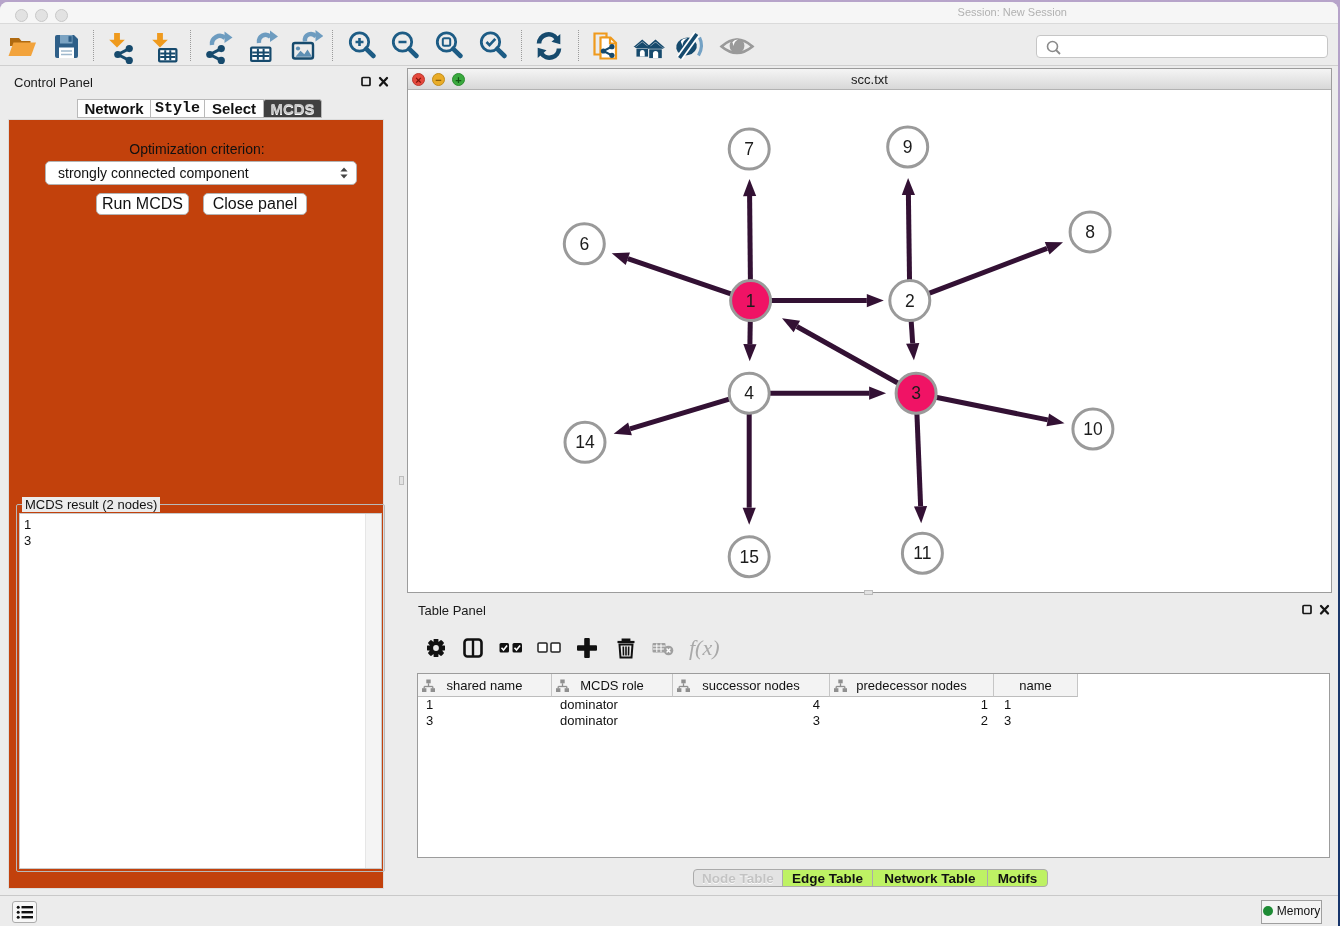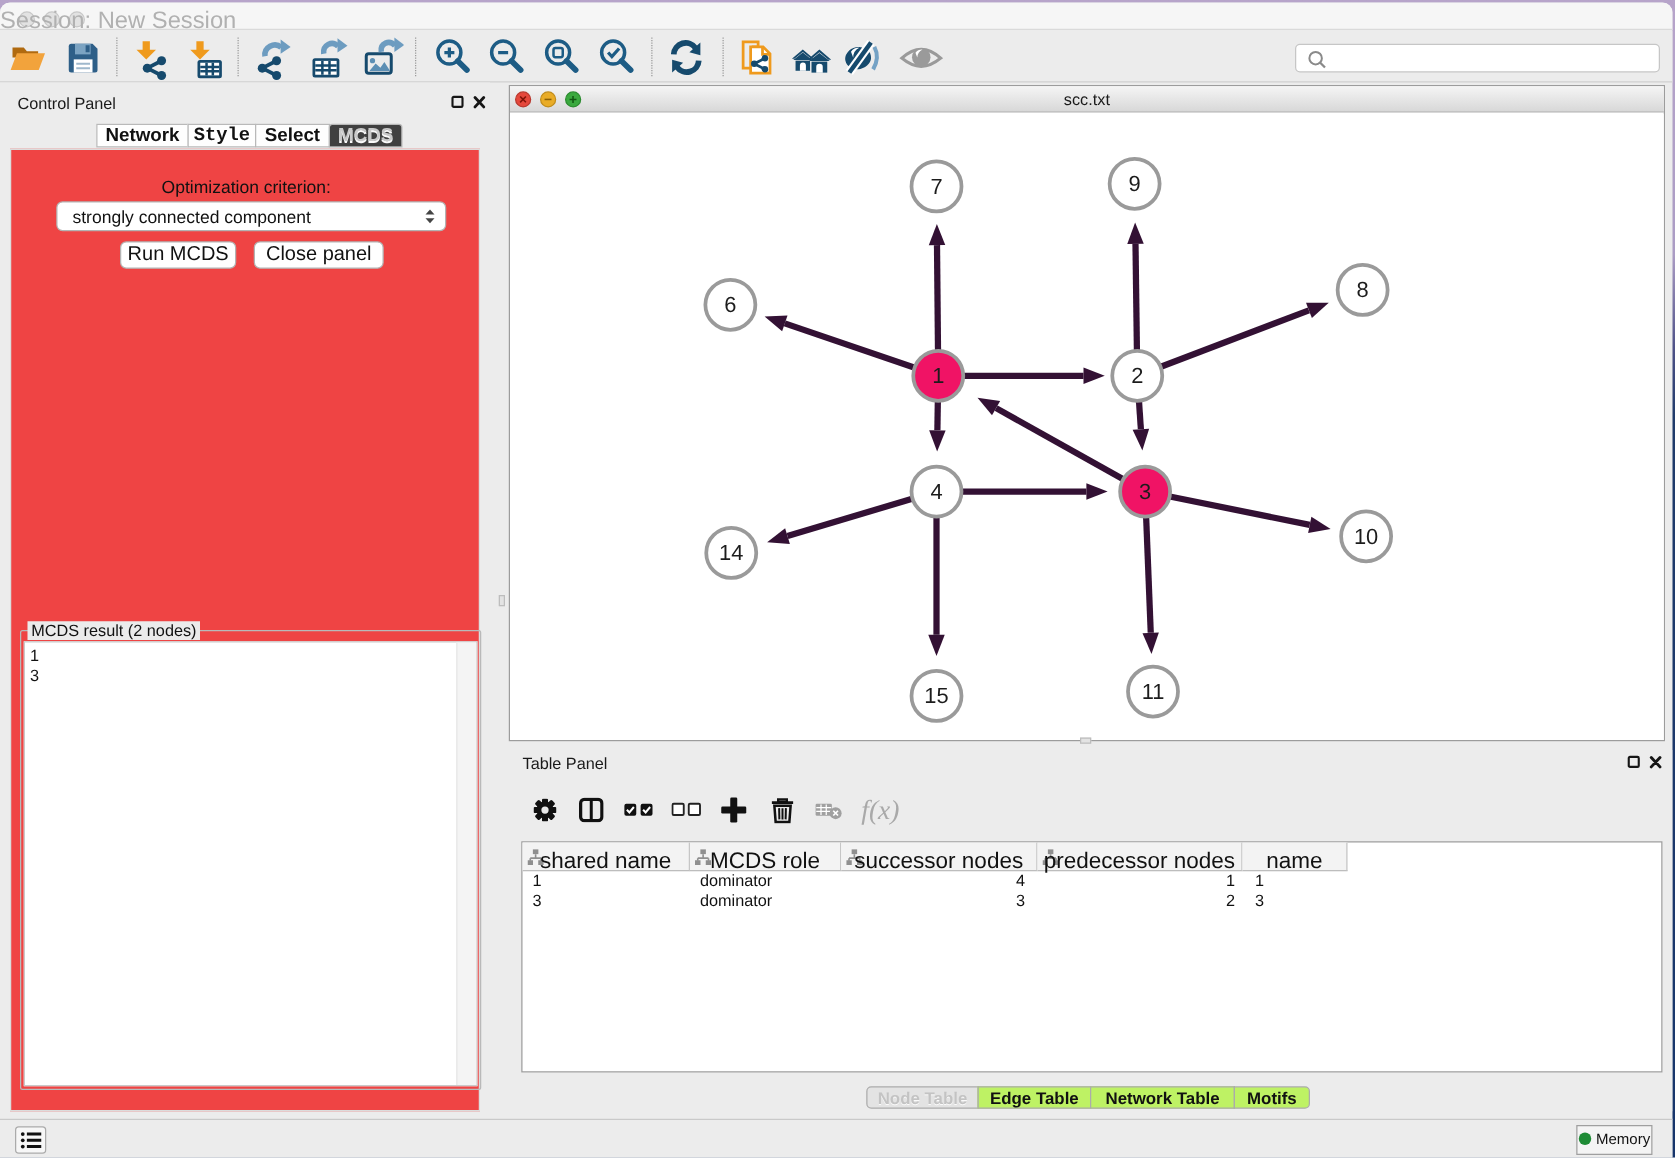--- a/index.html
+++ b/index.html
@@ -3,54 +3,54 @@
 <meta charset="utf-8">
 <style>
 * { margin:0; padding:0; box-sizing:border-box; }
 html,body { width:1340px; height:926px; overflow:hidden; }
 body { font-family:"Liberation Sans", sans-serif; background:linear-gradient(180deg,#b7a4ca 0%,#ab9cc4 22%,#4f5288 30%,#1f3a6a 36%,#17356b 100%); }
 #win { position:absolute; left:0; top:2px; width:1338px; height:924px; background:#ececec; border-radius:8px 8px 0 0; overflow:hidden; }
 
 #titlebar { position:absolute; left:0; top:0; width:1338px; height:22px; background:#f6f6f6; border-bottom:1px solid #dadada; }
 .tl { position:absolute; top:6.5px; width:13px; height:13px; border-radius:50%; background:#e2e2e2; border:1px solid #c8c8c8; }
 #titlebar .t1{left:15px;} #titlebar .t2{left:35px;} #titlebar .t3{left:55px;}
-#apptitle { position:absolute; left:0; top:4px; width:1067px; text-align:left; font-size:19px; color:#b1b1b1; }
+#apptitle { position:absolute; left:0; top:4px; width:1067px; text-align:right; font-size:11px; color:#b1b1b1; }
 
 #toolbar { position:absolute; left:0; top:23px; width:1338px; height:41px; background:#ececec; border-bottom:1px solid #cfcfcf; }
 .tbi { position:absolute; top:3px; width:36px; height:36px; }
 .tbsep { position:absolute; top:5px; height:31px; width:0; border-left:1px dotted #9a9a9a; }
 #searchbox { position:absolute; left:1036px; top:10px; width:292px; height:23px; background:#fff; border:1px solid #c6c6c6; border-radius:4px; }
 
 #cpanel { position:absolute; left:0; top:64px; width:392px; height:829px; background:#ececec; }
 #cpanel .hdr { position:absolute; left:14px; top:9px; font-size:13px; color:#1a1a1a; }
 .paneicons { position:absolute; top:9px; }
 .tabrow { position:absolute; font-size:14px; color:#111; }
 .tab { position:absolute; top:0; height:19px; background:#fefefe; border:1px solid #b9b9b9; text-align:center; line-height:18px; font-weight:bold; font-size:15px; }
 .tabsel { background:#404040; color:#c9c9c9; text-shadow:0 1px 0 #fafafa; }
 .btab.tabsel { background:#e3e3e3; color:#c3c3c3; }
-#cpcontent { position:absolute; left:8px; top:53px; width:376px; height:770px; background:#ef4444; border:1px solid #dcdcdc; }
+#cpcontent { position:absolute; left:8px; top:53px; width:376px; height:770px; background:#c2410c; border:1px solid #dcdcdc; }
 #optlabel { position:absolute; left:0; top:21px; width:376px; text-align:center; font-size:14px; color:#111; }
 #optselect { position:absolute; left:36px; top:41px; width:312px; height:24px; background:#fff; border:1px solid #b3b3b3; border-radius:5px; font-size:14px; color:#111; line-height:22px; padding-left:12px; }
 .btn { position:absolute; top:73px; height:22px; background:#fff; border:1px solid #b3b3b3; border-radius:5px; font-size:16px; color:#111; text-align:center; line-height:20px; }
 #mcdsbox { position:absolute; left:7px; top:384px; width:369px; height:368px; border:1px solid #b9b9b9; border-radius:2px; }
 #mcdslabel { position:absolute; left:5px; top:-8px; background:#ebebeb; padding:0 3px; font-size:13px; color:#111; }
 #mcdswhite { position:absolute; left:2px; top:8px; width:363px; height:356px; background:#fff; border:1px solid #c9c9c9; font-size:13px; color:#111; padding:3px 0 0 4px; line-height:16px; }
 #mcdsscroll { position:absolute; right:0px; top:0px; width:16px; height:354px; background:#f4f4f4; border-left:1px solid #e6e6e6; }
 
 #netframe { position:absolute; left:407px; top:66px; width:925px; height:525px; border:1px solid #9c9c9c; background:#fff; }
 #nettitle { position:absolute; left:0; top:0; width:923px; height:21px; background:linear-gradient(180deg,#f5f5f5,#d8d8d8); border-bottom:1px solid #b2b2b2; }
 #nettitle .txt { position:absolute; width:100%; text-align:center; top:3px; font-size:13px; color:#1a1a1a; }
 .mtl { position:absolute; top:4px; width:13px; height:13px; border-radius:50%; font-size:11px; line-height:13px; text-align:center; font-weight:bold; }
 #netcanvas { position:absolute; left:0; top:22px; width:923px; height:501px; background:#fff; }
 
 #tpanel { position:absolute; left:407px; top:598px; width:931px; height:289px; background:#ececec; }
 #tpanel .hdr { position:absolute; left:11px; top:3px; font-size:13px; color:#1a1a1a; }
 #ttoolbar { position:absolute; left:10px; top:22px; width:911px; height:44px; }
 #ttable { position:absolute; left:10px; top:73px; width:913px; height:185px; background:#fff; border:1px solid #9c9c9c; }
-#thead { position:absolute; left:0; top:0; width:911px; height:24px; font-size:18px; color:#111; }
+#thead { position:absolute; left:0; top:0; width:911px; height:24px; font-size:13px; color:#111; }
 .thcell { position:absolute; top:0; height:23px; background:#f3f3f3; border-right:1px solid #c6c6c6; border-bottom:1px solid #bdbdbd; }
 .thtxt { position:absolute; width:100%; top:4px; text-align:center; }
 .trow { position:absolute; left:0; width:911px; height:16px; font-size:13px; color:#111; }
 .tcell { position:absolute; top:0px; }
 .bottabs { position:absolute; top:269px; left:286px; height:18px; font-size:14px; }
 .btab { position:absolute; top:0; height:18px; background:#bef264; border:1px solid #ababab; text-align:center; line-height:17px; font-weight:bold; font-size:13.5px; color:#111; }
 
 #statusbar { position:absolute; left:0; top:893px; width:1338px; height:41px; background:#ececec; border-top:1px solid #c9c9c9; }
 #memorybtn { position:absolute; right:16px; top:4px; width:61px; height:24px; background:#f4f4f4; border:1px solid #9f9f9f; font-size:12px; color:#111; }
 #listbtn { position:absolute; left:12px; top:5px; width:25px; height:22px; background:#f7f7f7; border:1px solid #ababab; border-radius:3px; }

